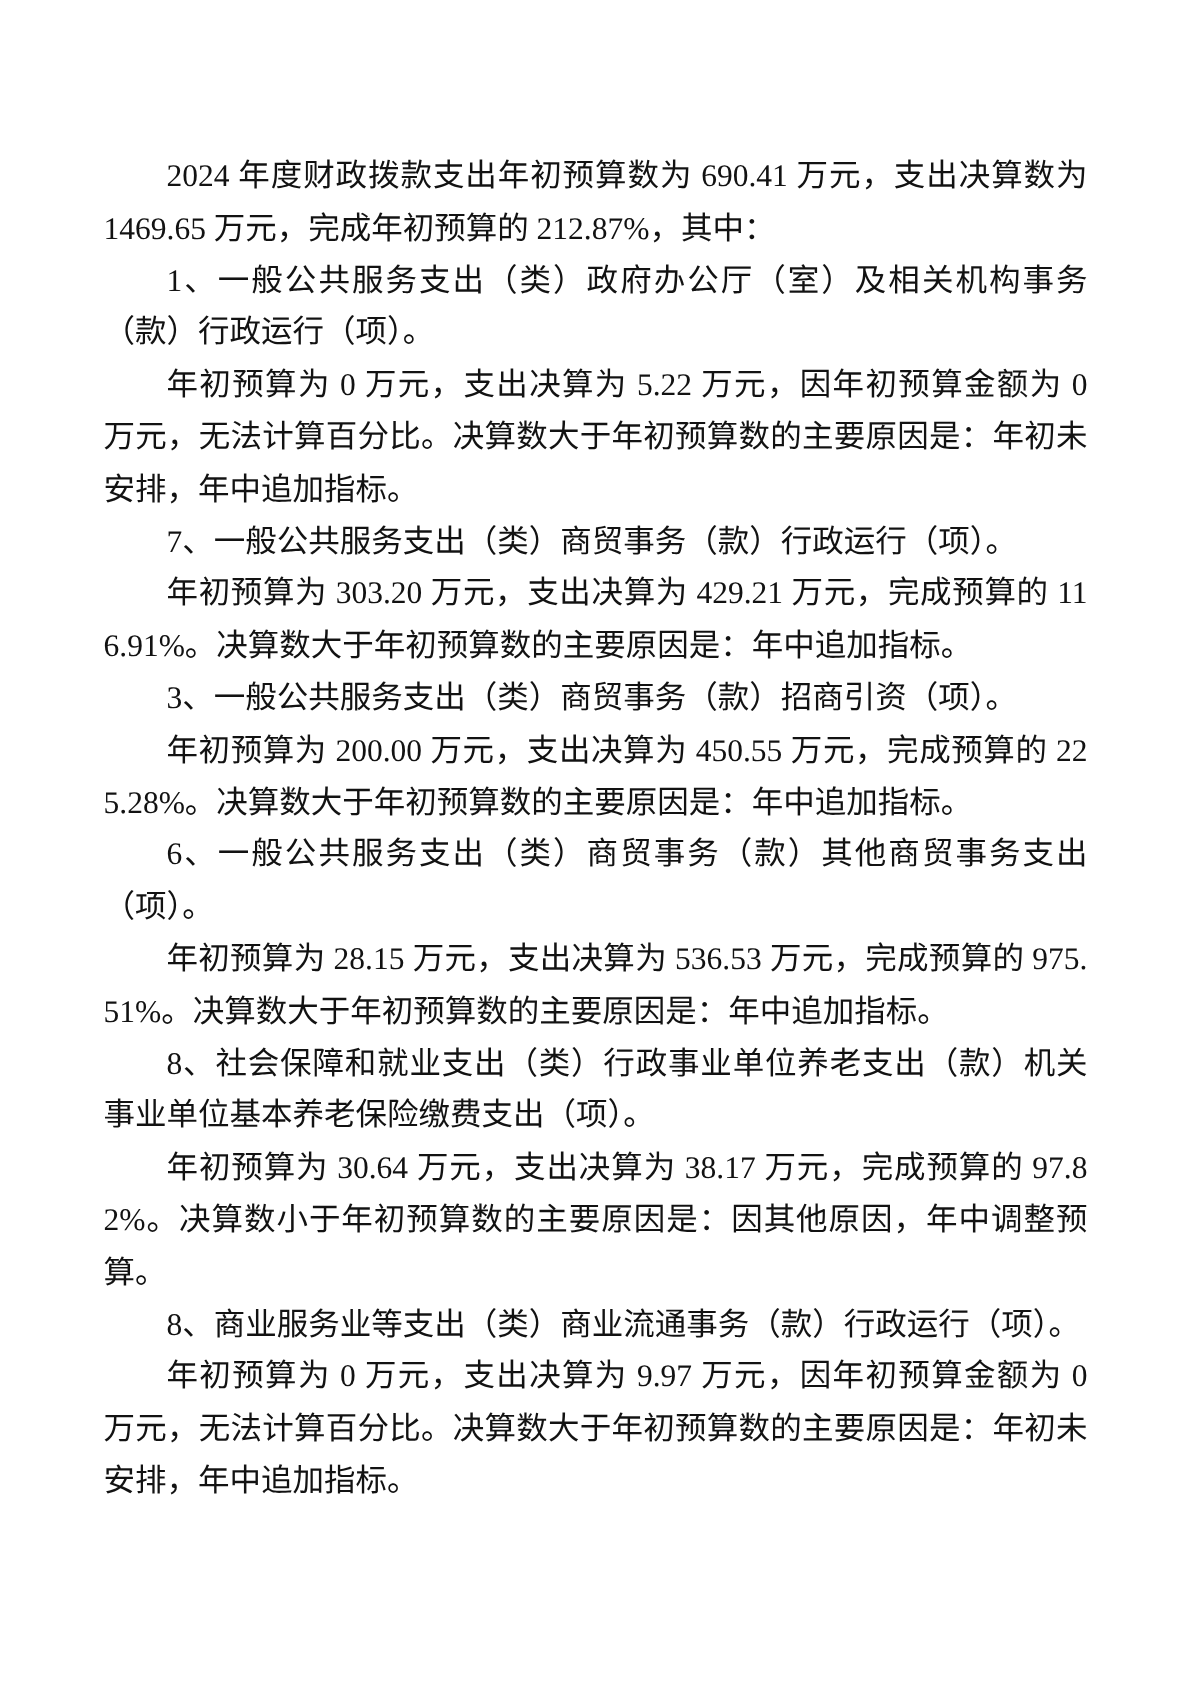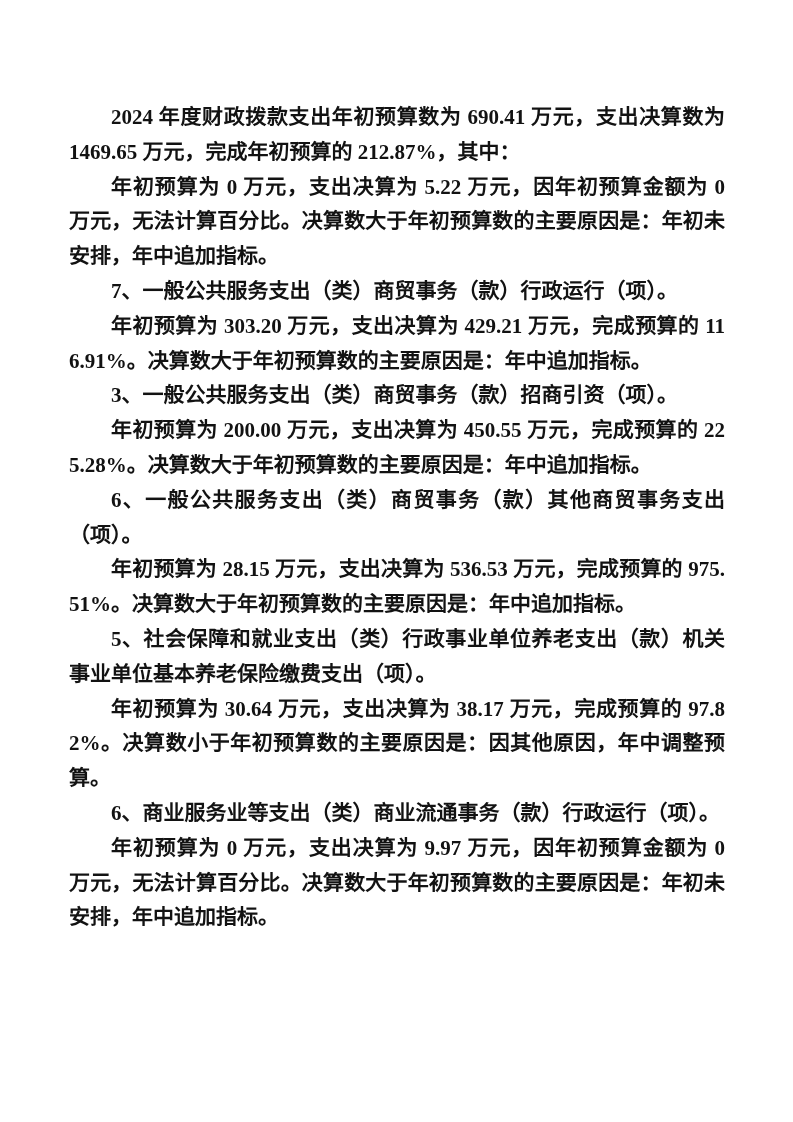--- a/index.html
+++ b/index.html
@@ -11,44 +11,44 @@
     position: relative;
     box-sizing: border-box;
     width: 793px;
     height: 1122px;
     margin: 0;
     background: #ffffff;
     color: #121212;
     padding: 100px 68px 13px 69px;
     overflow: hidden;
     font-family: "Liberation Serif", "DejaVu Serif", serif;
-    font-weight: bold;
   }
   .doc-body p {
     margin: 0;
     padding: 0;
     font-size: 21px;
     line-height: 34.8px;
     text-align: justify;
     text-justify: inter-ideograph;
     text-indent: 2em;
     word-break: break-all;
   }
 </style>
 </head>
 <body>
 
 <div class="page" style="background: rgb(255, 255, 255); color: rgb(18, 18, 18);">
   <div class="doc-body">
     <p>2024 年度财政拨款支出年初预算数为 690.41 万元，支出决算数为 1469.65 万元，完成年初预算的 212.87%，其中：</p>
+    <p>1、一般公共服务支出（类）政府办公厅（室）及相关机构事务（款）行政运行（项）。</p>
     <p>年初预算为 0 万元，支出决算为 5.22 万元，因年初预算金额为 0 万元，无法计算百分比。决算数大于年初预算数的主要原因是：年初未安排，年中追加指标。</p>
     <p>7、一般公共服务支出（类）商贸事务（款）行政运行（项）。</p>
     <p>年初预算为 303.20 万元，支出决算为 429.21 万元，完成预算的 116.91%。决算数大于年初预算数的主要原因是：年中追加指标。</p>
     <p>3、一般公共服务支出（类）商贸事务（款）招商引资（项）。</p>
     <p>年初预算为 200.00 万元，支出决算为 450.55 万元，完成预算的 225.28%。决算数大于年初预算数的主要原因是：年中追加指标。</p>
     <p>6、一般公共服务支出（类）商贸事务（款）其他商贸事务支出（项）。</p>
     <p>年初预算为 28.15 万元，支出决算为 536.53 万元，完成预算的 975.51%。决算数大于年初预算数的主要原因是：年中追加指标。</p>
-    <p>5、社会保障和就业支出（类）行政事业单位养老支出（款）机关事业单位基本养老保险缴费支出（项）。</p>
+    <p>8、社会保障和就业支出（类）行政事业单位养老支出（款）机关事业单位基本养老保险缴费支出（项）。</p>
     <p>年初预算为 30.64 万元，支出决算为 38.17 万元，完成预算的 97.82%。决算数小于年初预算数的主要原因是：因其他原因，年中调整预算。</p>
-    <p>6、商业服务业等支出（类）商业流通事务（款）行政运行（项）。</p>
+    <p>8、商业服务业等支出（类）商业流通事务（款）行政运行（项）。</p>
     <p>年初预算为 0 万元，支出决算为 9.97 万元，因年初预算金额为 0 万元，无法计算百分比。决算数大于年初预算数的主要原因是：年初未安排，年中追加指标。</p>
   </div>
 </div>
 
 </body></html>

